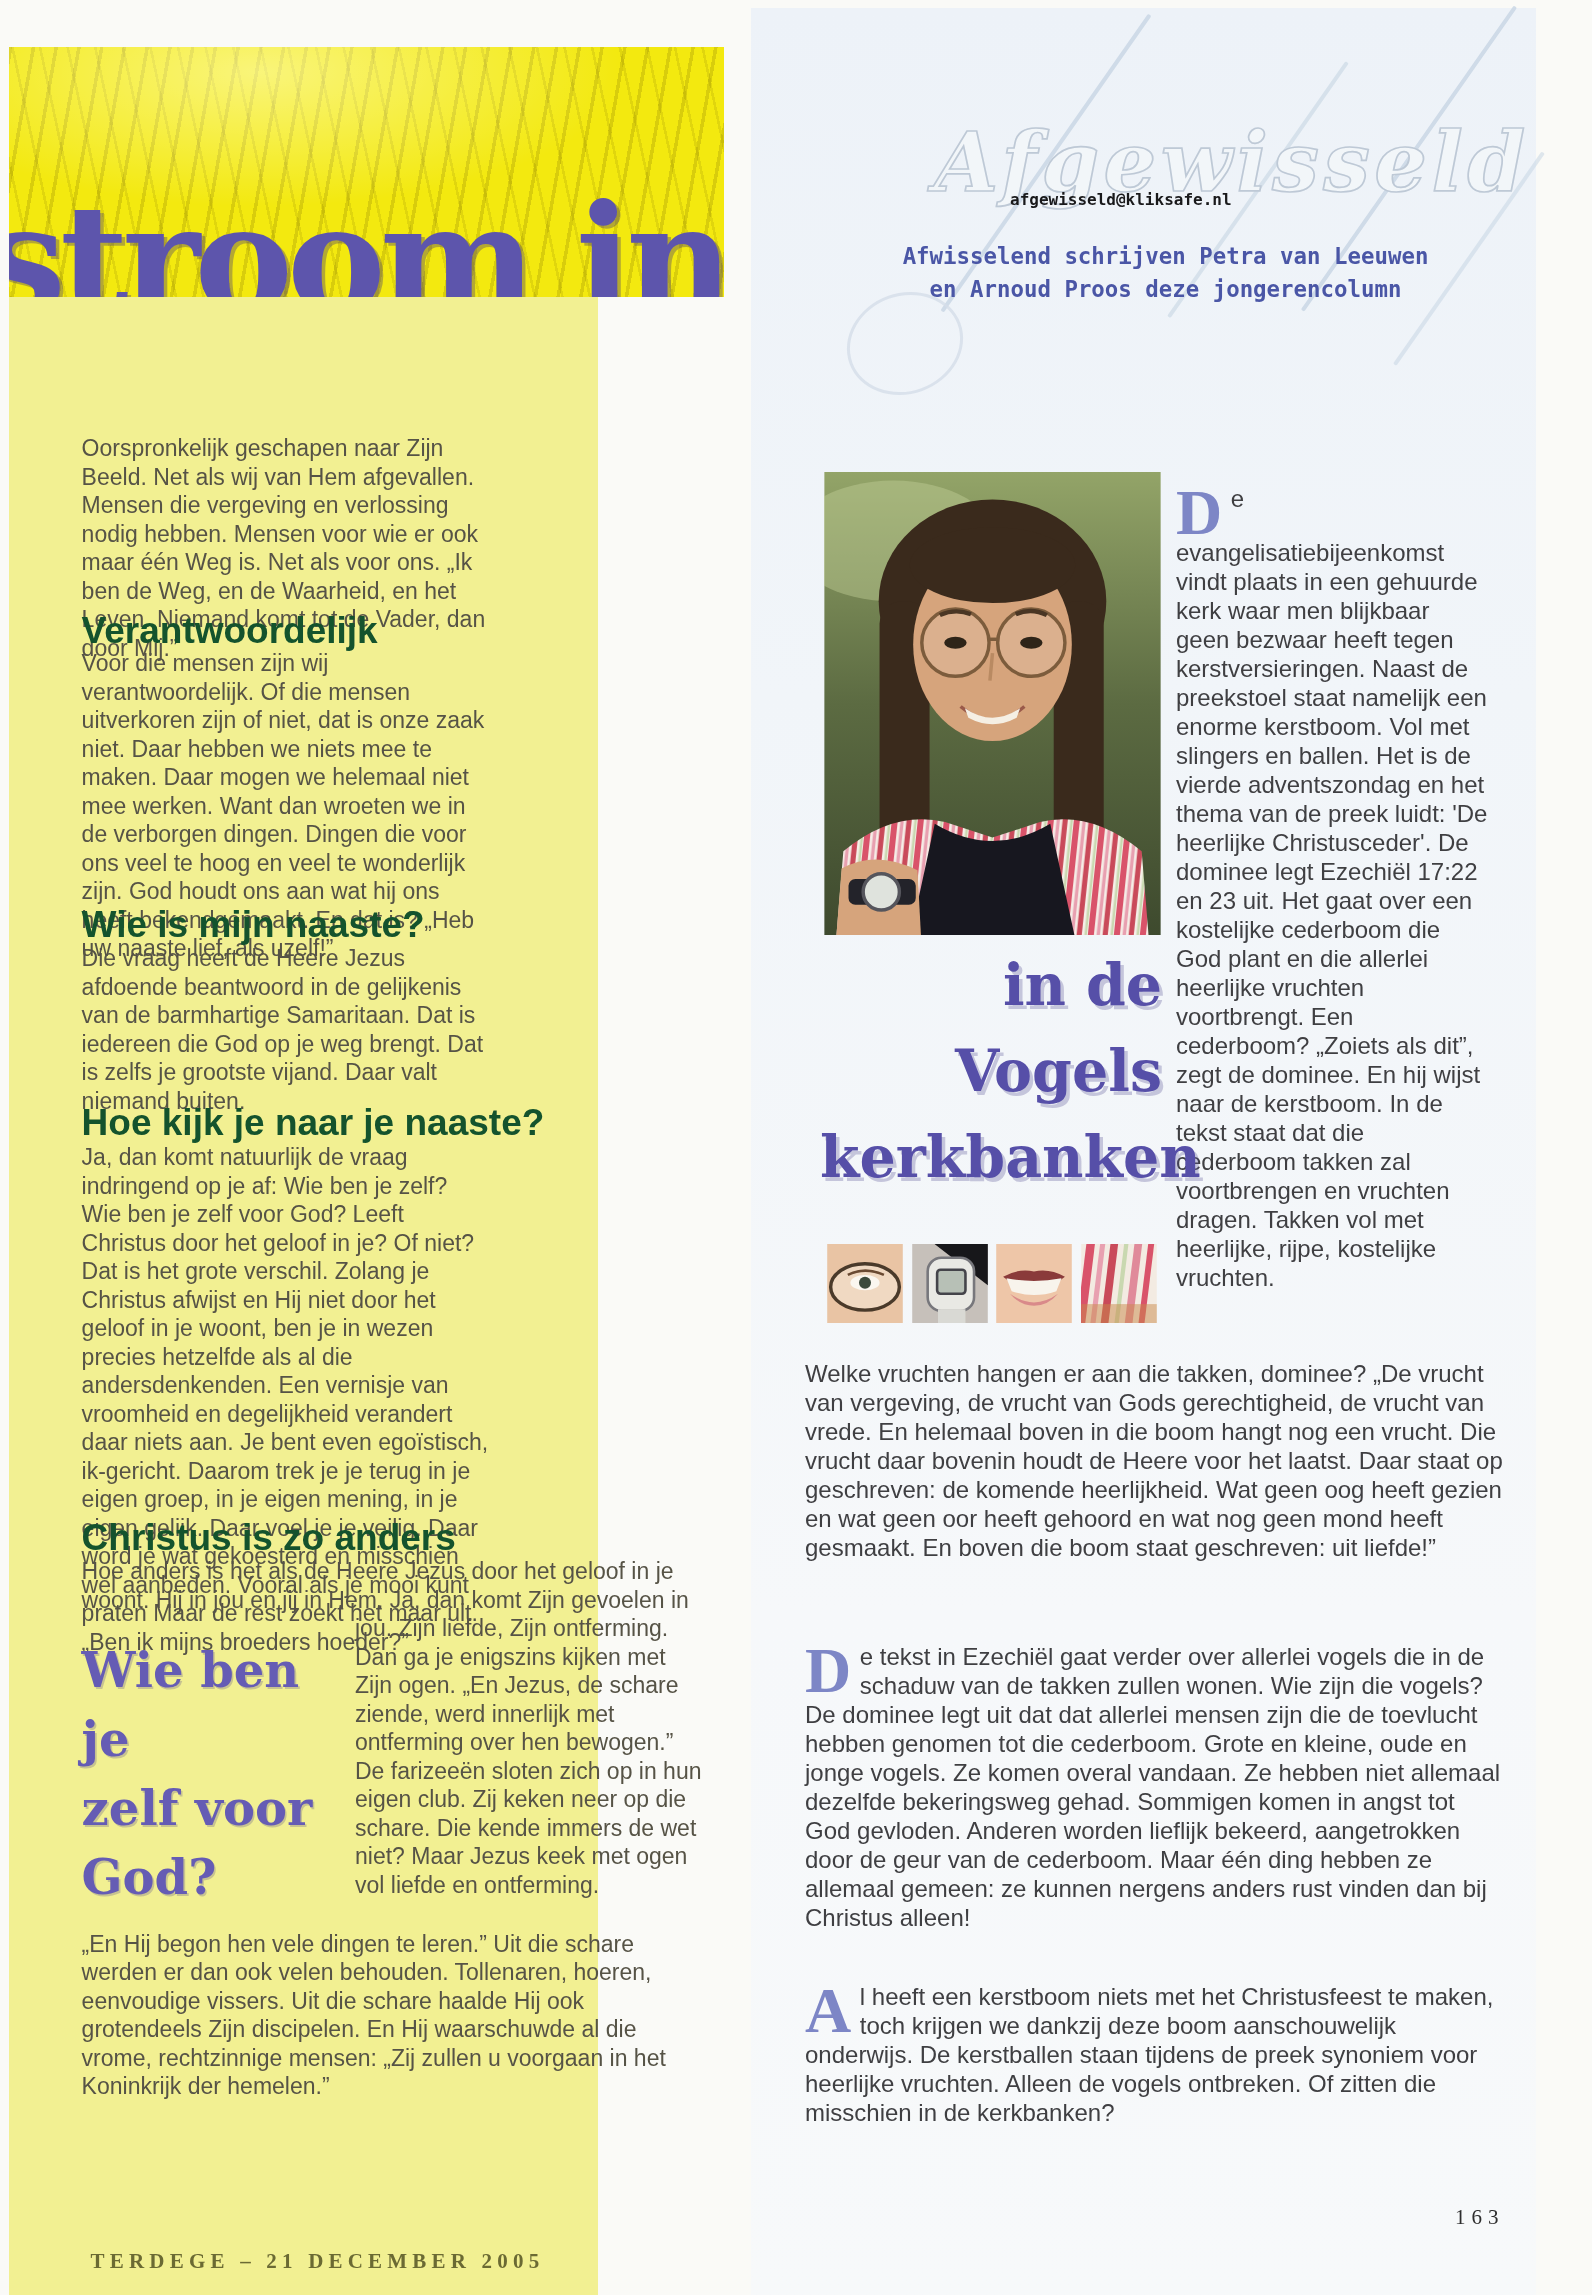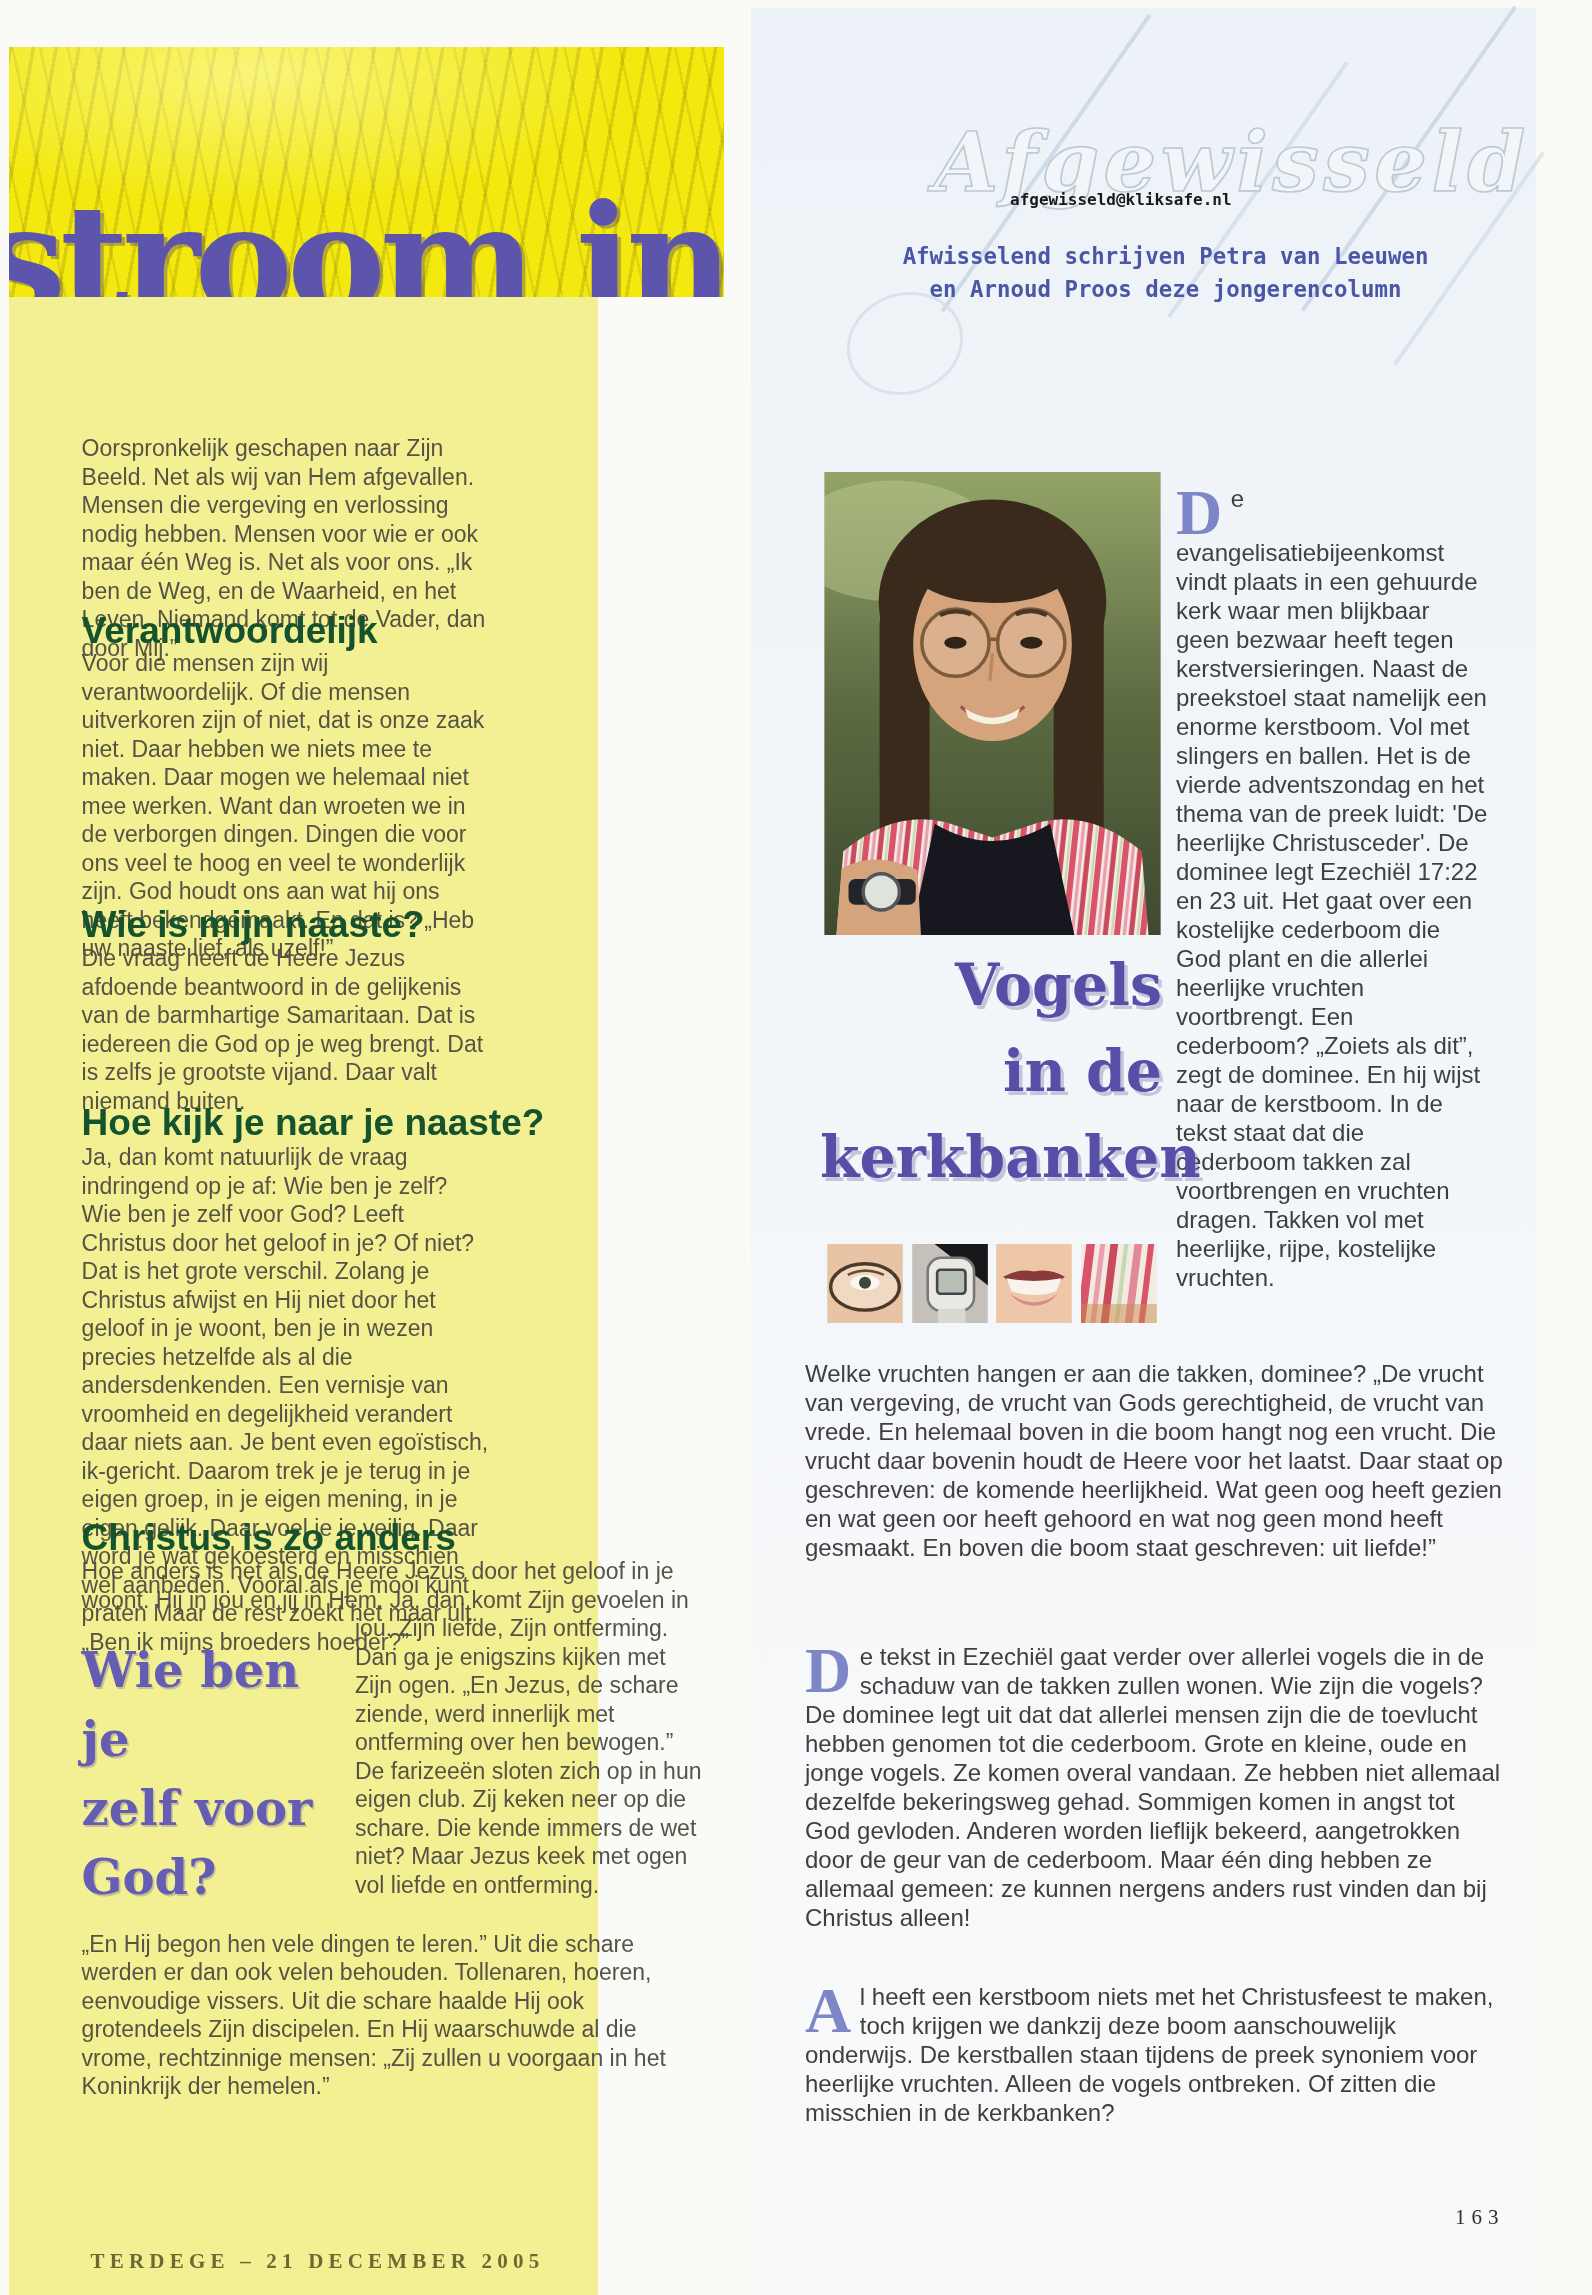--- a/index.html
+++ b/index.html
@@ -188,22 +188,22 @@
         <rect x="28" y="472" width="78" height="30" rx="8" fill="#23232a"></rect>
         <circle cx="66" cy="487" r="21" fill="#dfe3dd" stroke="#55555c" stroke-width="4"></circle>
       </svg>
     </div>
 
     <div class="col-narrow rbody">
       <span class="dropcap">D</span><span>e evangelisatiebijeenkomst vindt plaats in een gehuurde kerk waar men blijkbaar geen bezwaar heeft tegen kerstversieringen. Naast de preekstoel staat namelijk een enorme kerstboom. Vol met slingers en ballen. Het is de vierde adventszondag en het thema van de preek luidt: 'De heerlijke Christusceder'. De dominee legt Ezechiël 17:22 en 23 uit. Het gaat over een kostelijke cederboom die God plant en die allerlei heerlijke vruchten voortbrengt. Een cederboom? „Zoiets als dit”, zegt de dominee. En hij wijst naar de kerstboom. In de tekst staat dat die cederboom takken zal voortbrengen en vruchten dragen. Takken vol met heerlijke, rijpe, kostelijke vruchten.</span>
     </div>
 
     <div class="vogels">
+      <div>in de</div>
       <div>Vogels</div>
-      <div>in de</div>
       <div>kerkbanken</div>
     </div>
 
     <div class="strip">
       <div class="strip-item">
         <svg width="76" height="79" viewBox="0 0 88 92" xmlns="http://www.w3.org/2000/svg">
           <rect width="88" height="92" fill="#e9c4a4"></rect>
           <ellipse cx="44" cy="50" rx="40" ry="27" fill="#f0d9c2" stroke="#4a3a2a" stroke-width="4"></ellipse>
           <ellipse cx="44" cy="45" rx="17" ry="9" fill="#fbf7f0"></ellipse>
           <circle cx="44" cy="45" r="7" fill="#3c4a3c"></circle>

